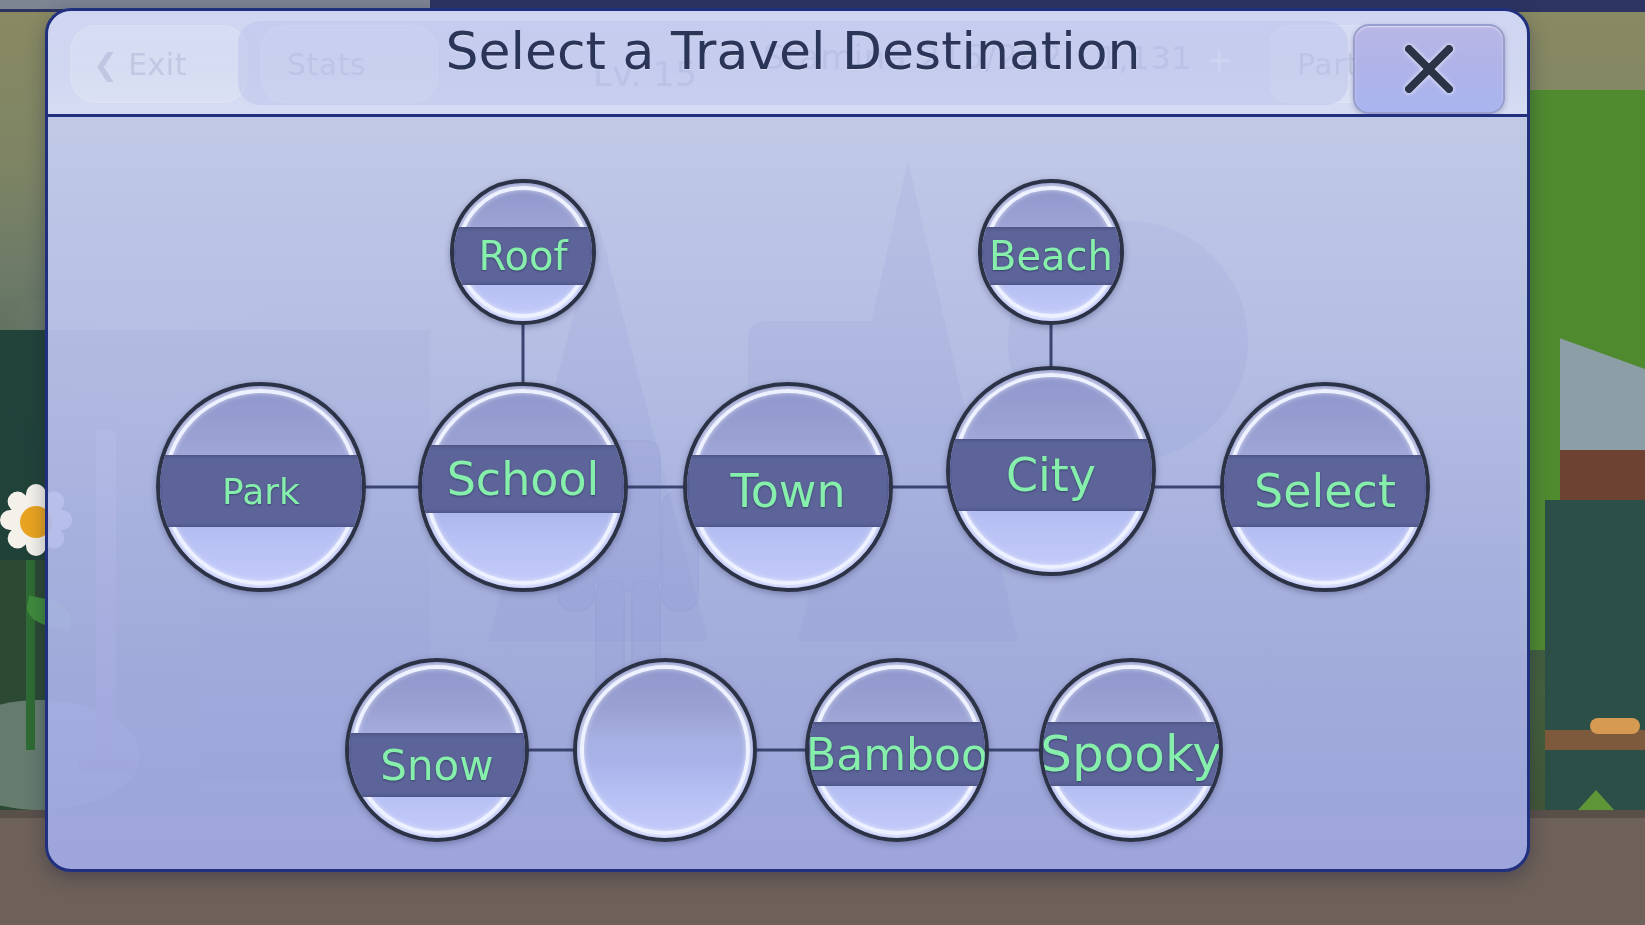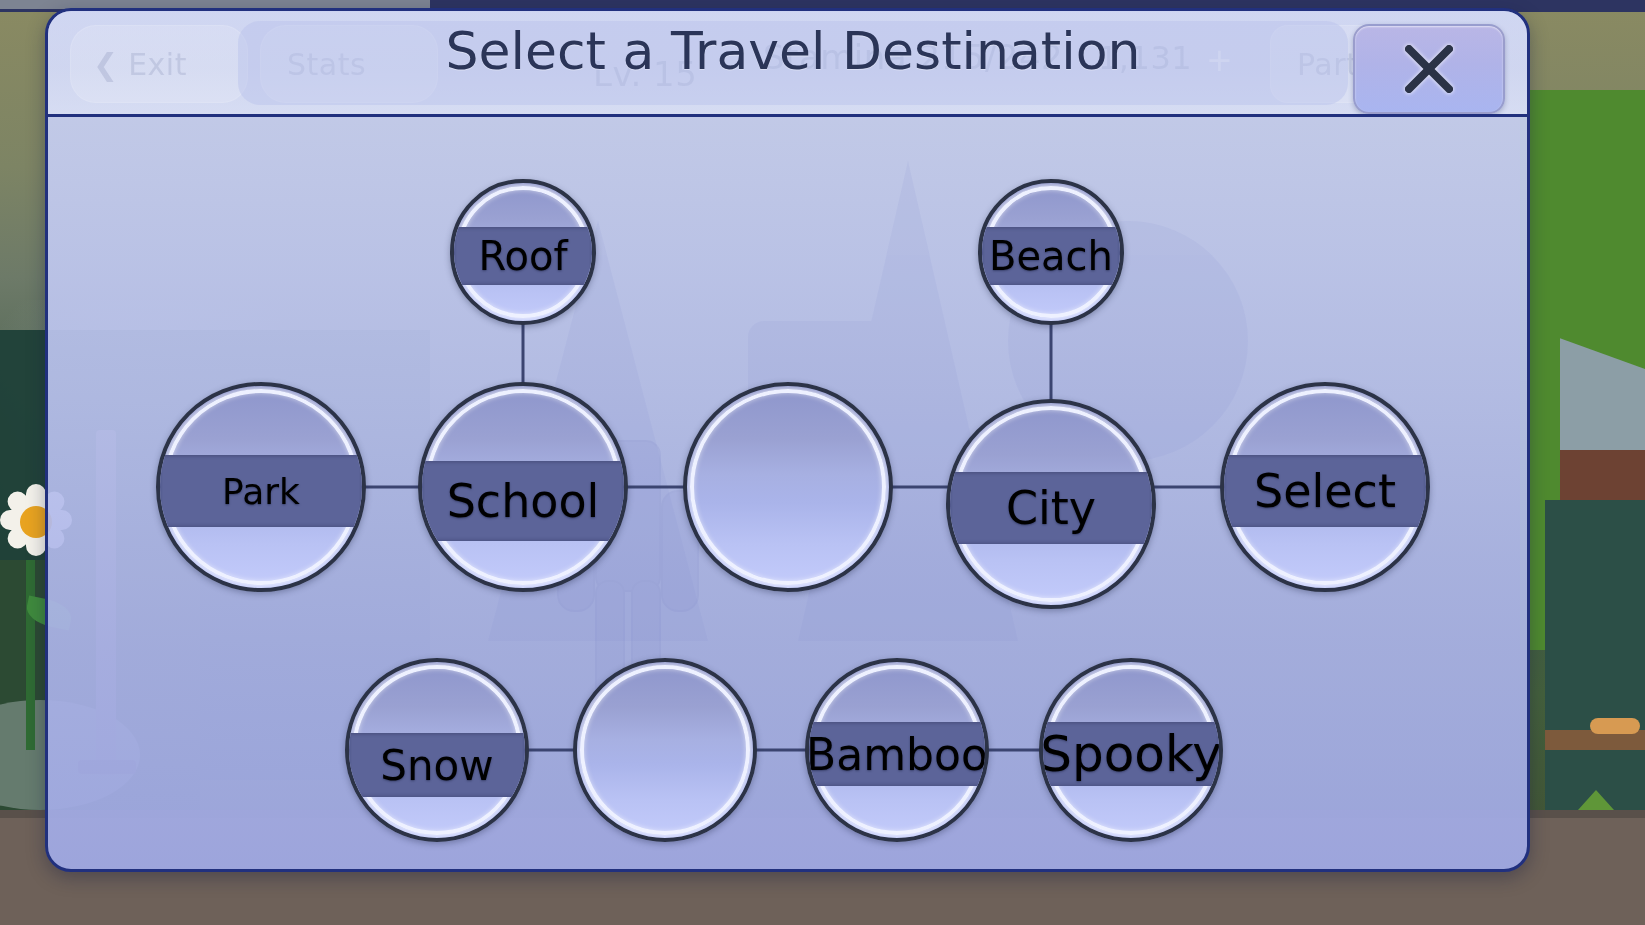--- a/index.html
+++ b/index.html
@@ -186,21 +186,21 @@
     box-shadow:0 0 6px rgba(255,255,255,.9), inset 0 0 5px rgba(255,255,255,.55);
     pointer-events:none;
   }
   .node .band{
     position:absolute; left:0; width:100%;
     background:#5c6499;
     display:flex; align-items:center; justify-content:center;
     box-shadow:inset 0 2px 3px rgba(30,36,70,.22), inset 0 -2px 3px rgba(30,36,70,.18);
   }
   .node .label{
-    color:#000000; white-space:nowrap;
+    color:#86efac; white-space:nowrap;
     font-family:"DejaVu Sans", sans-serif; font-weight:400;
     text-shadow:0 1px 2px rgba(30,36,70,.55);
   }
 </style>
 </head>
 <body>
 
 <div id="scene">
   <div class="bg-sky"></div>
   <div class="bg-cloudhaze"></div>
@@ -326,28 +326,31 @@
           </div>
         </div>
         <div class="node" style="left: 108px; top: 265px; width: 210px; height: 210px;">
           <div class="inner-ring"></div>
           <div class="band" style="height: 72px; top: 69px;">
             <span class="label" style="font-size: 36px;">Park</span>
           </div>
         </div>
         <div class="node" style="left: 370px; top: 265px; width: 210px; height: 210px;">
           <div class="inner-ring"></div>
-          <div class="band" style="height: 80px; top: 75px;">
+          <div class="band" style="height: 68px; top: 59px;">
             <span class="label" style="font-size: 46px;">School</span>
           </div>
         </div>
         <div class="node" style="left: 635px; top: 265px; width: 210px; height: 210px;">
           <div class="inner-ring"></div>
-        </div>
-        <div class="node" style="left: 898px; top: 282px; width: 210px; height: 210px;">
+          <div class="band" style="height: 72px; top: 69px;">
+            <span class="label" style="font-size: 46px;">Town</span>
+          </div>
+        </div>
+        <div class="node" style="left: 898px; top: 249px; width: 210px; height: 210px;">
           <div class="inner-ring"></div>
           <div class="band" style="height: 72px; top: 69px;">
             <span class="label" style="font-size: 46px;">City</span>
           </div>
         </div>
         <div class="node" style="left: 1172px; top: 265px; width: 210px; height: 210px;">
           <div class="inner-ring"></div>
           <div class="band" style="height: 72px; top: 69px;">
             <span class="label" style="font-size: 46px;">Select</span>
           </div>

